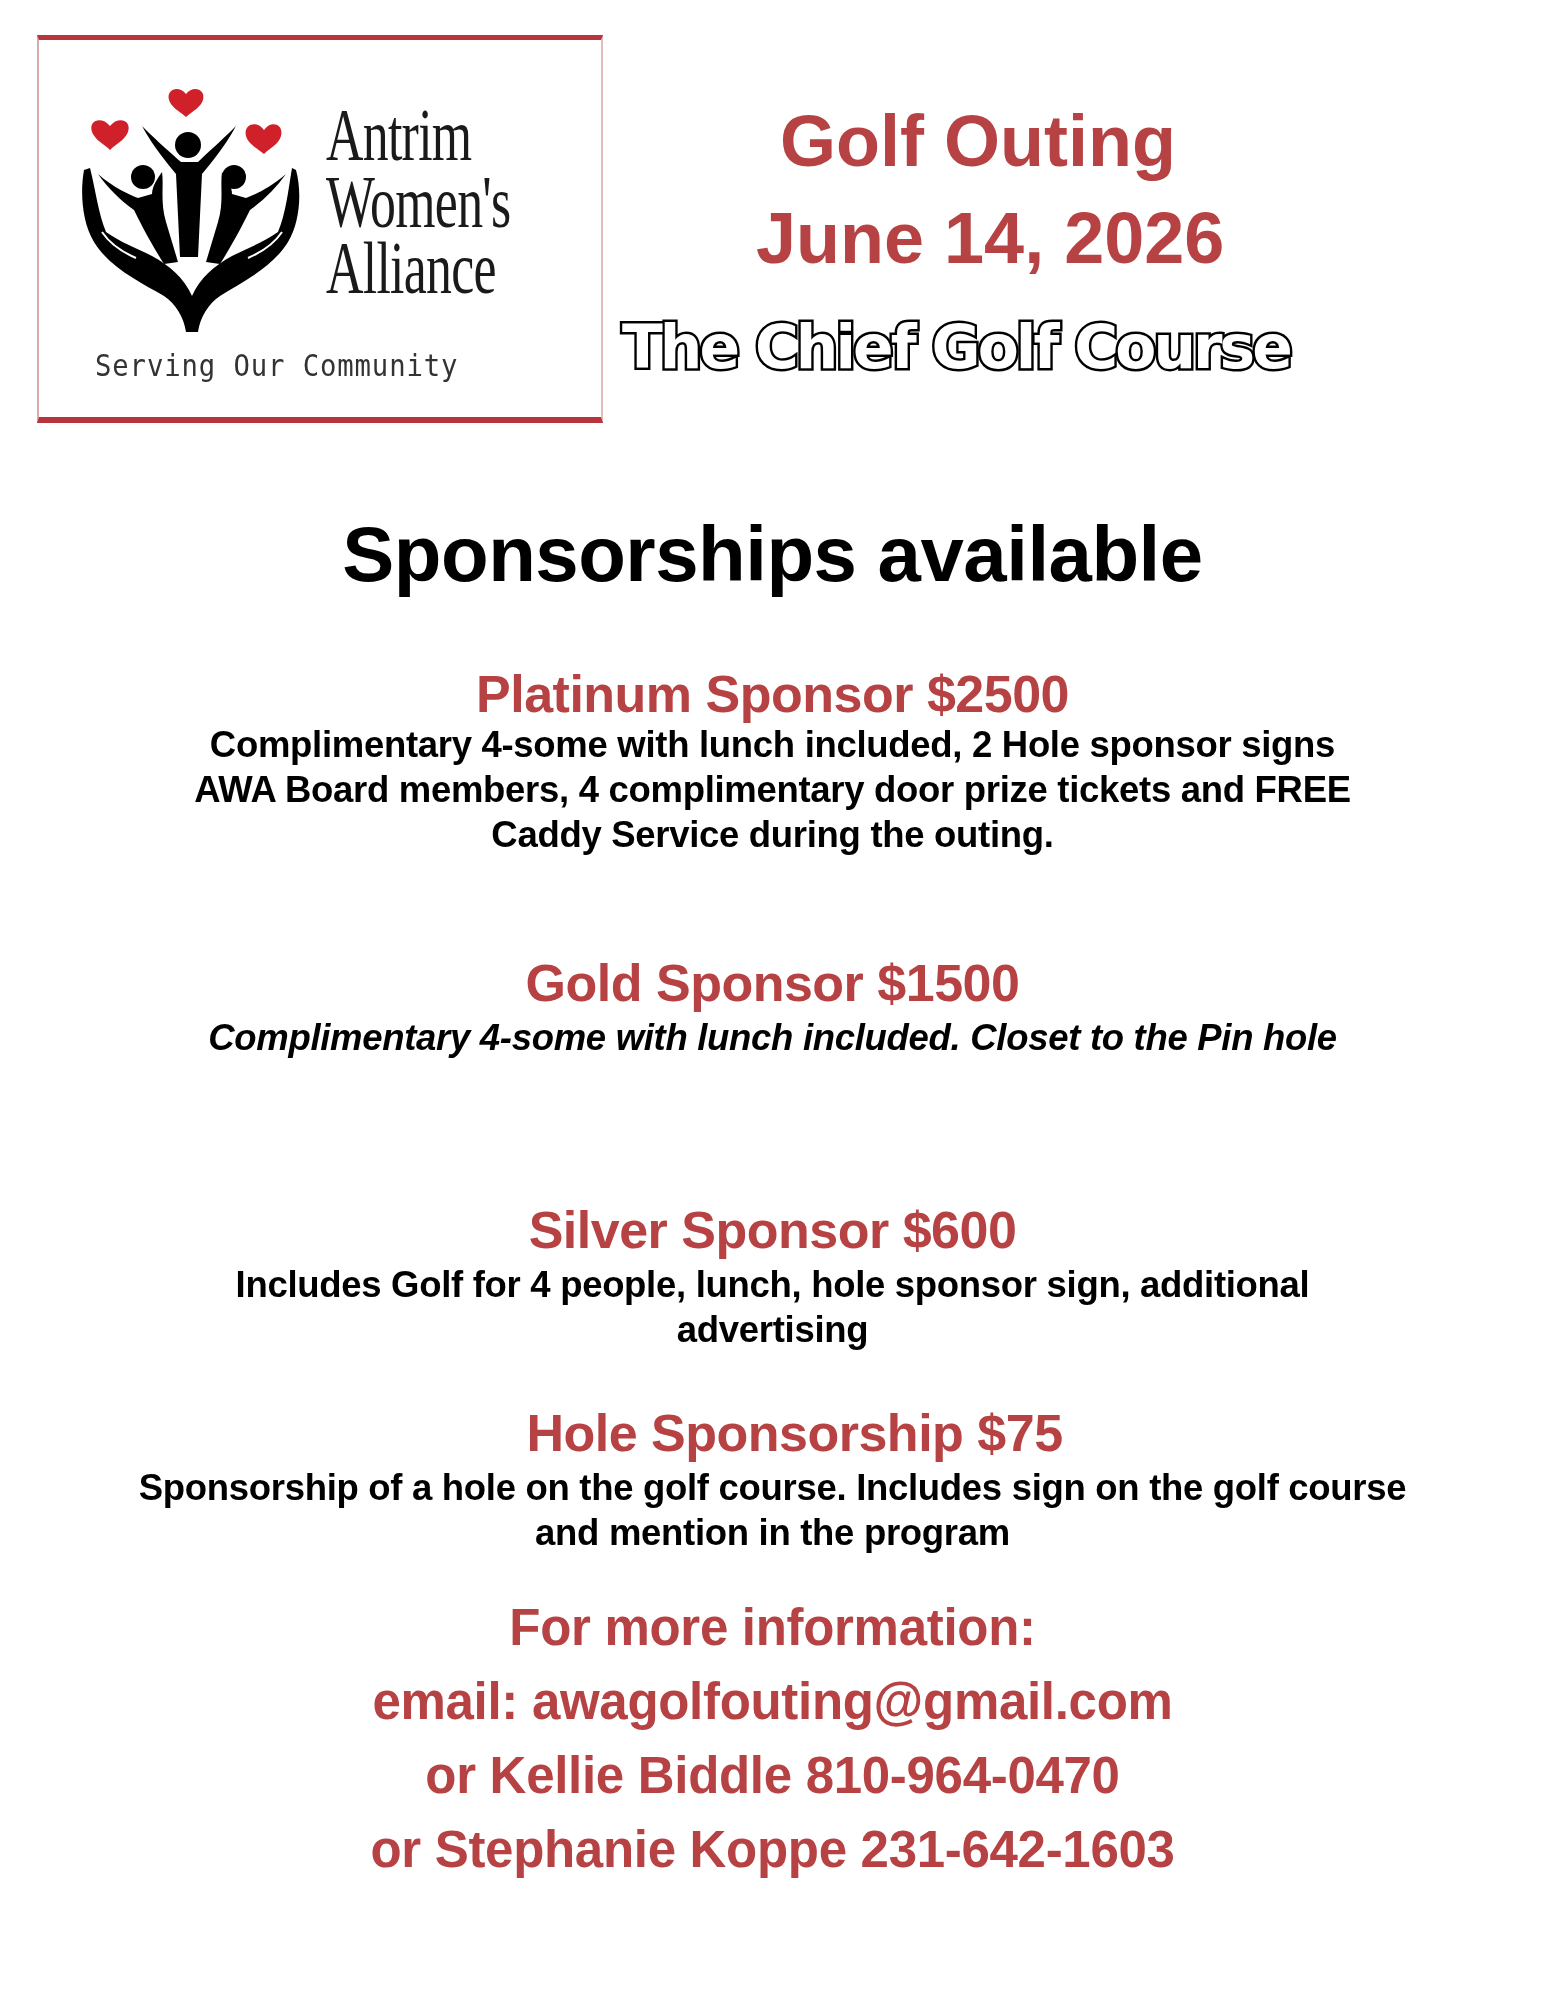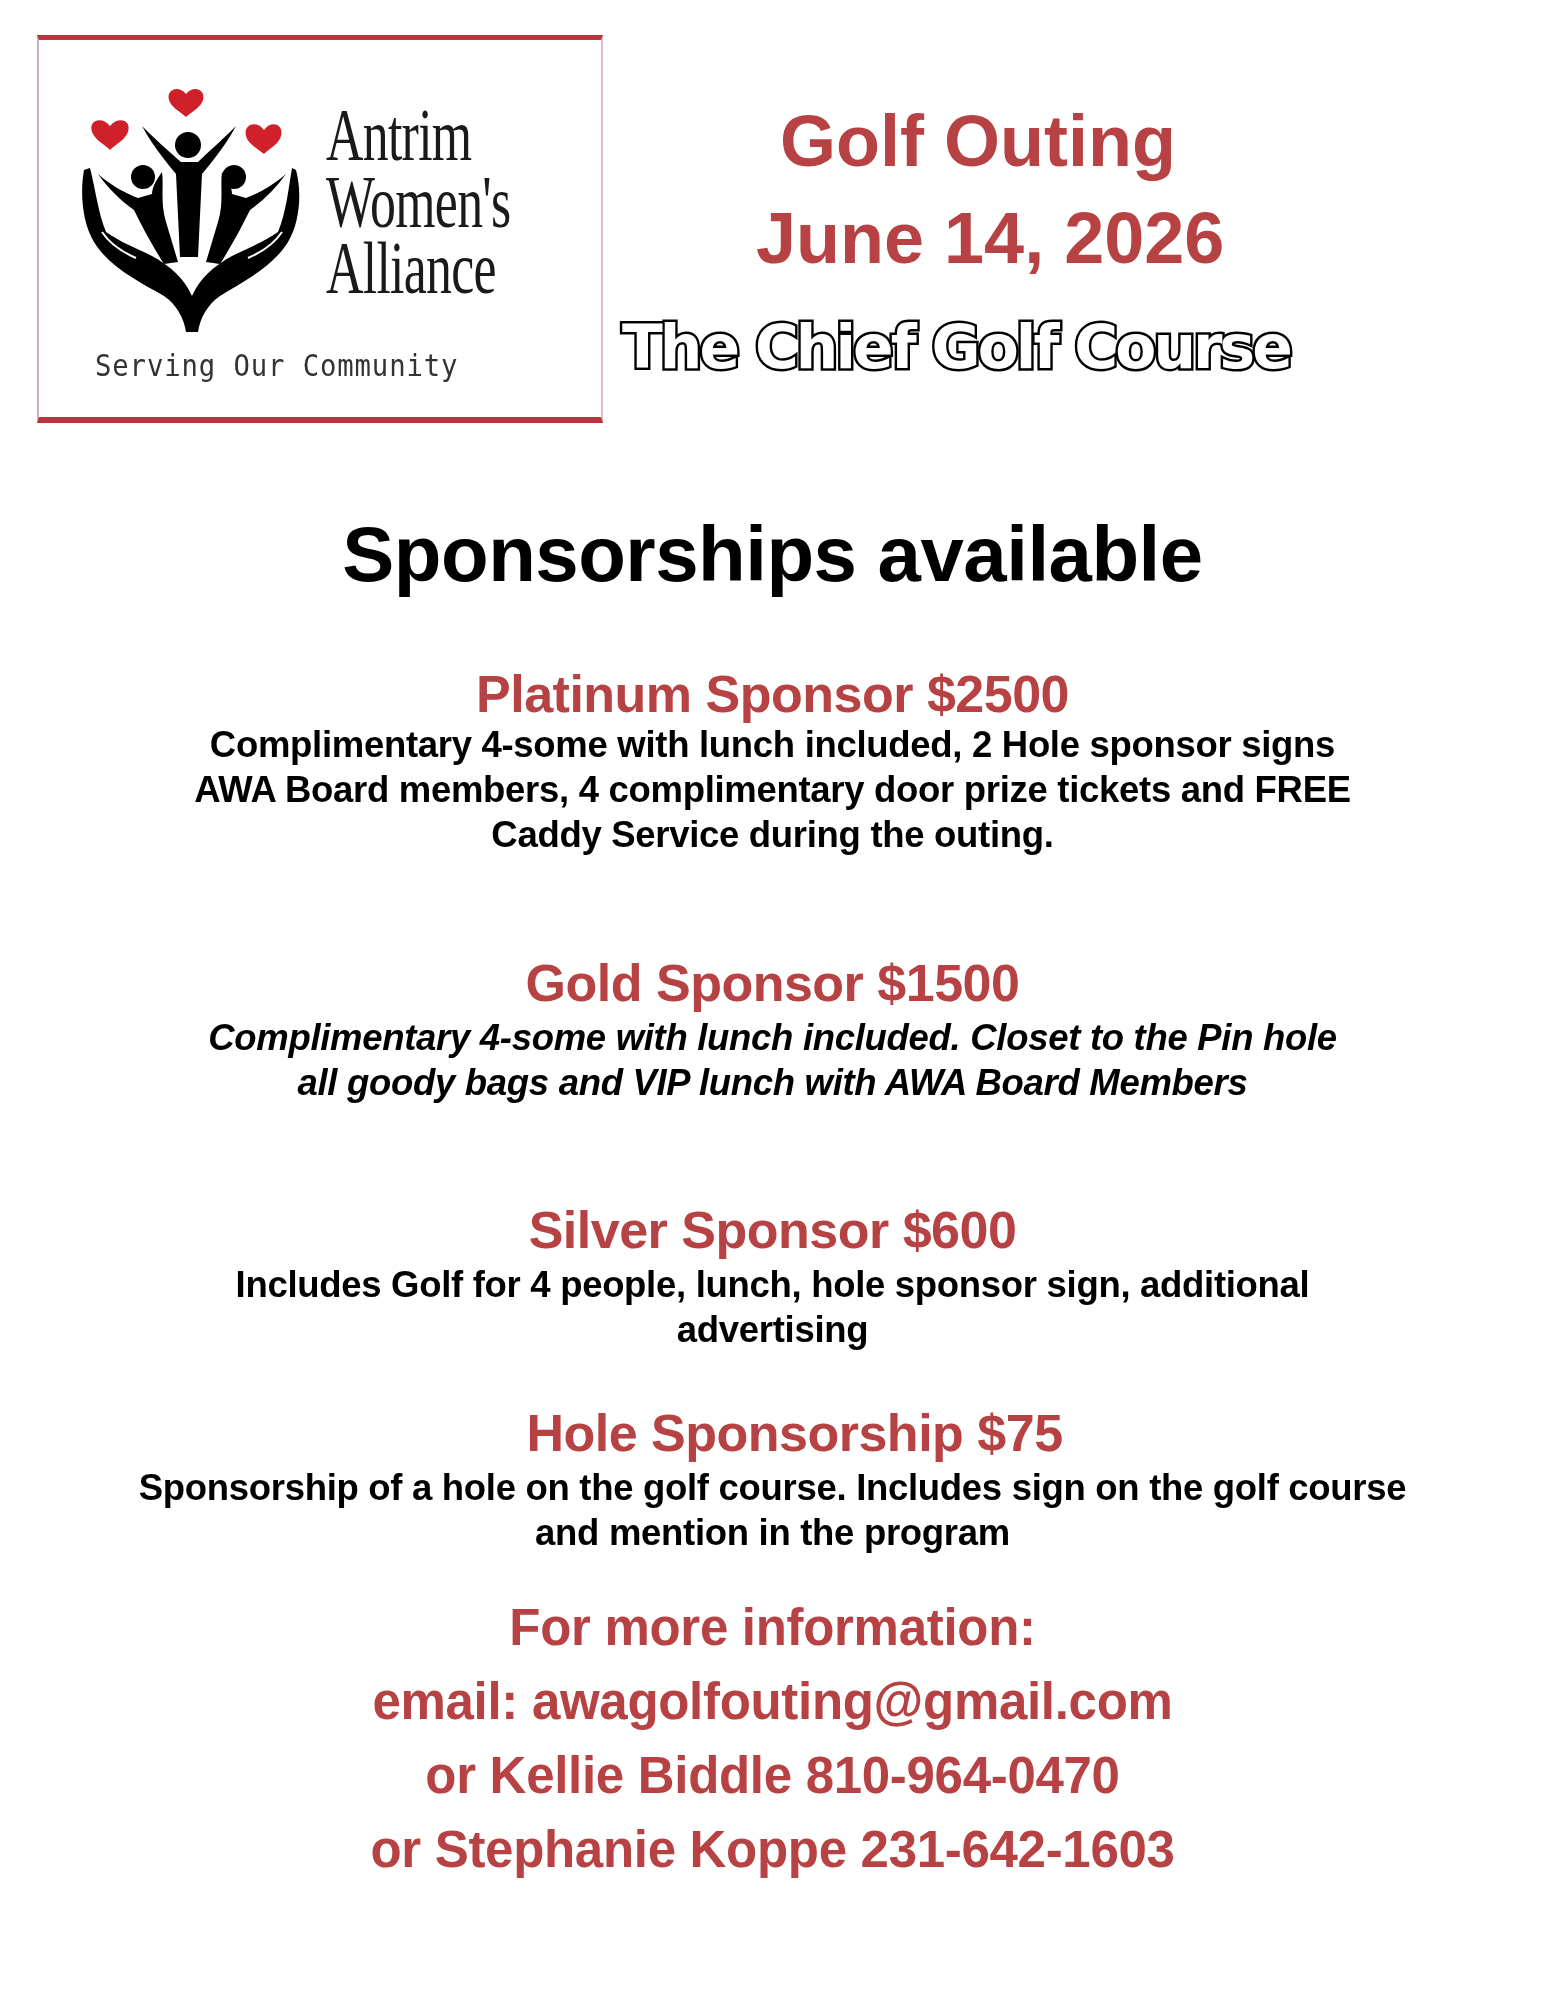--- a/index.html
+++ b/index.html
@@ -84,21 +84,20 @@
 <div class="center-block tier-heading" style="top:668px;">Platinum Sponsor $2500</div>
 <div class="center-block tier-body" style="top:722px;">
   <div>Complimentary 4-some with lunch included, 2 Hole sponsor signs</div>
   <div>AWA Board members, 4 complimentary door prize tickets and FREE</div>
   <div>Caddy Service during the outing.</div>
 </div>
 
 <div class="center-block tier-heading" style="top:957px;">Gold Sponsor $1500</div>
 <div class="center-block tier-body" style="top:1015px;font-style:italic;">
   <div>Complimentary 4-some with lunch included. Closet to the Pin hole</div>
-  <div>all goody bags and VIP lunch with AWA Board Members</div>
 </div>
 
 <div class="center-block tier-heading" style="top:1204px;">Silver Sponsor $600</div>
 <div class="center-block tier-body" style="top:1262px;">
   <div>Includes Golf for 4 people, lunch, hole sponsor sign, additional</div>
   <div>advertising</div>
 </div>
 
 <div class="center-block tier-heading" style="top:1407px;padding-left:22px;">Hole Sponsorship $75</div>
 <div class="center-block tier-body" style="top:1465px;">

